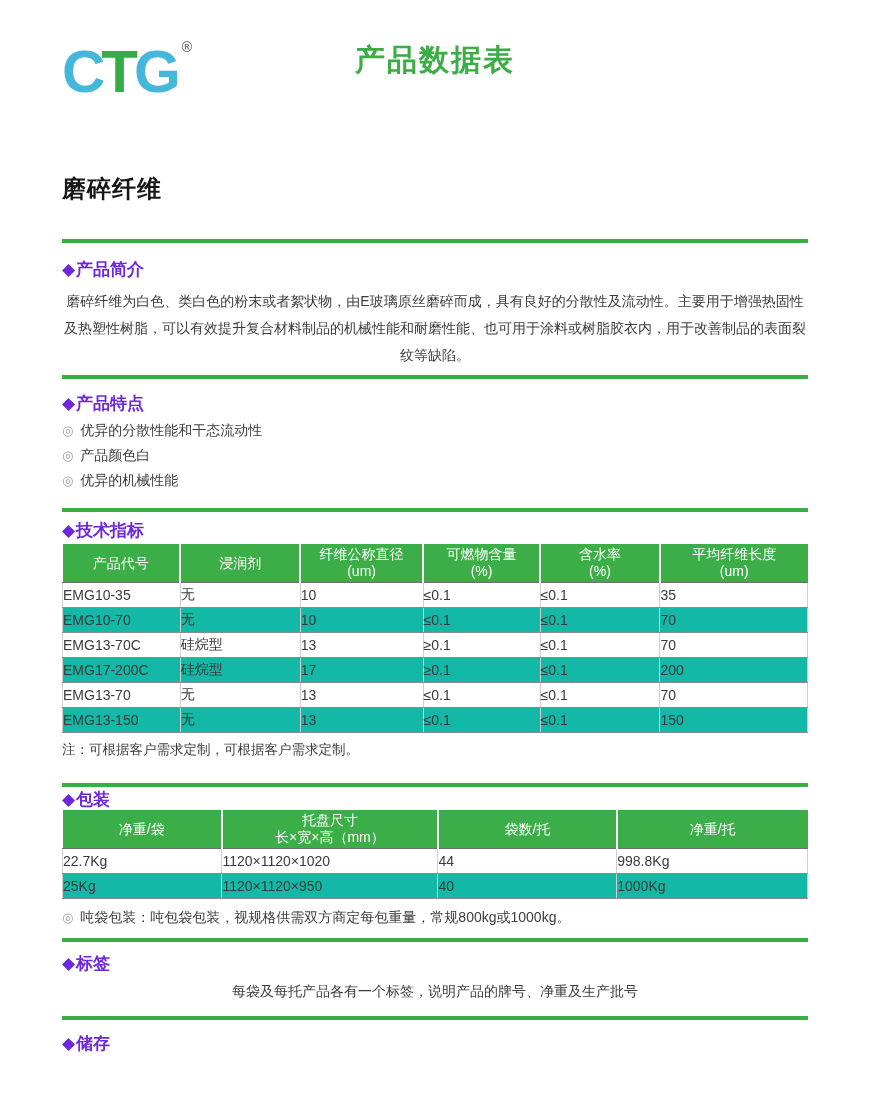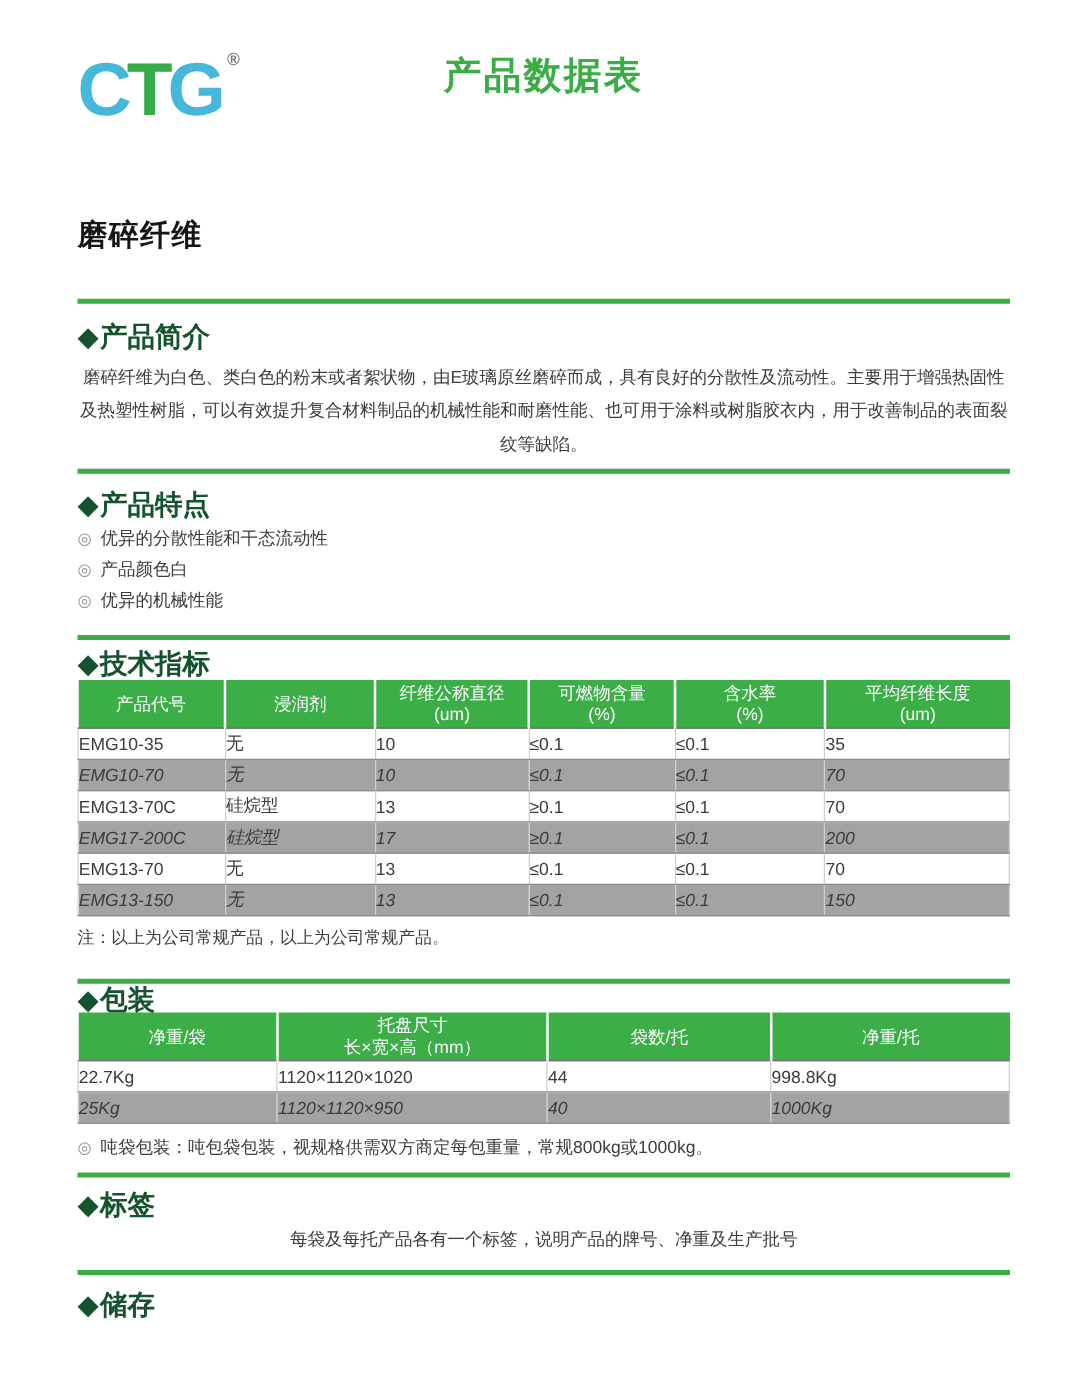--- a/index.html
+++ b/index.html
@@ -18,21 +18,21 @@
   .logo .lg{color:#45b7da;}
   .logo .lr{color:#777;font-size:14px;font-weight:bold;letter-spacing:0;vertical-align:40px;margin-left:5px;}
   .doc-title{position:absolute;top:28px;left:0;width:100%;text-align:center;
     font-size:30px;font-weight:bold;color:#3aad44;letter-spacing:2px;}
 
   
   .product-name{margin:23px 0 0;font-size:24px;line-height:28px;font-weight:bold;color:#161616;letter-spacing:1px;}
 
   
   .divider{height:4px;background:#3aad44;}
-  .sec-head{font-size:22px;line-height:20px;font-weight:bold;color:#14532d;}
+  .sec-head{font-size:17px;line-height:20px;font-weight:bold;color:#6d28d9;}
   .sec-head .marker{margin-right:1px;}
   .body-text{font-size:14px;line-height:27px;color:#3c3c3c;text-align:center;}
 
   .bullet-line{font-size:14px;line-height:24px;color:#3c3c3c;}
   .bullet-line .bullet{color:#9a9a9a;margin-right:7px;font-size:13px;}
   .pack-lines .bullet-line{line-height:26px;}
 
   
   table{width:100%;border-collapse:collapse;table-layout:fixed;}
   thead th{
@@ -41,21 +41,21 @@
     border-bottom:1px solid #6e6e6e;padding:2px 0;
   }
   thead th + th{border-left:2px solid #fff;}
   .specs-table thead th{height:33px;}
   .pack-table thead th{height:34px;}
   .hl2{display:block;}
   tbody td{
     text-align:left;font-size:14px;color:#3a3a3a;height:24px;
     border:1px solid;border-color:#8b8b8b #cfcfcf;padding:0;
   }
-  tbody tr.alt td{background:#a3a3a3;font-style:italic;}
+  tbody tr.alt td{background:#14b8a6;}
 
   .note{font-size:13.5px;line-height:18px;color:#3c3c3c;}
 </style>
 </head>
 <body>
 
 <div class="page">
 
   <div class="header">
     <div class="logo">
@@ -149,21 +149,21 @@
       <tr class="alt">
         <td>EMG13-150</td>
         <td>无</td>
         <td>13</td>
         <td>≤0.1</td>
         <td>≤0.1</td>
         <td>150</td>
       </tr>
     </tbody>
   </table>
-  <div class="note" style="margin-top:8px">注：以上为公司常规产品，以上为公司常规产品。</div>
+  <div class="note" style="margin-top:8px">注：可根据客户需求定制，可根据客户需求定制。</div>
 
   <div class="divider" style="margin-top:24px"></div>
   <div class="sec-head" style="margin-top:3px">
     <span class="marker">◆</span><span>包装</span>
   </div>
   <table class="pack-table">
     <colgroup>
       <col style="width:21.4%">
         <col style="width:29%">
         <col style="width:24%">

